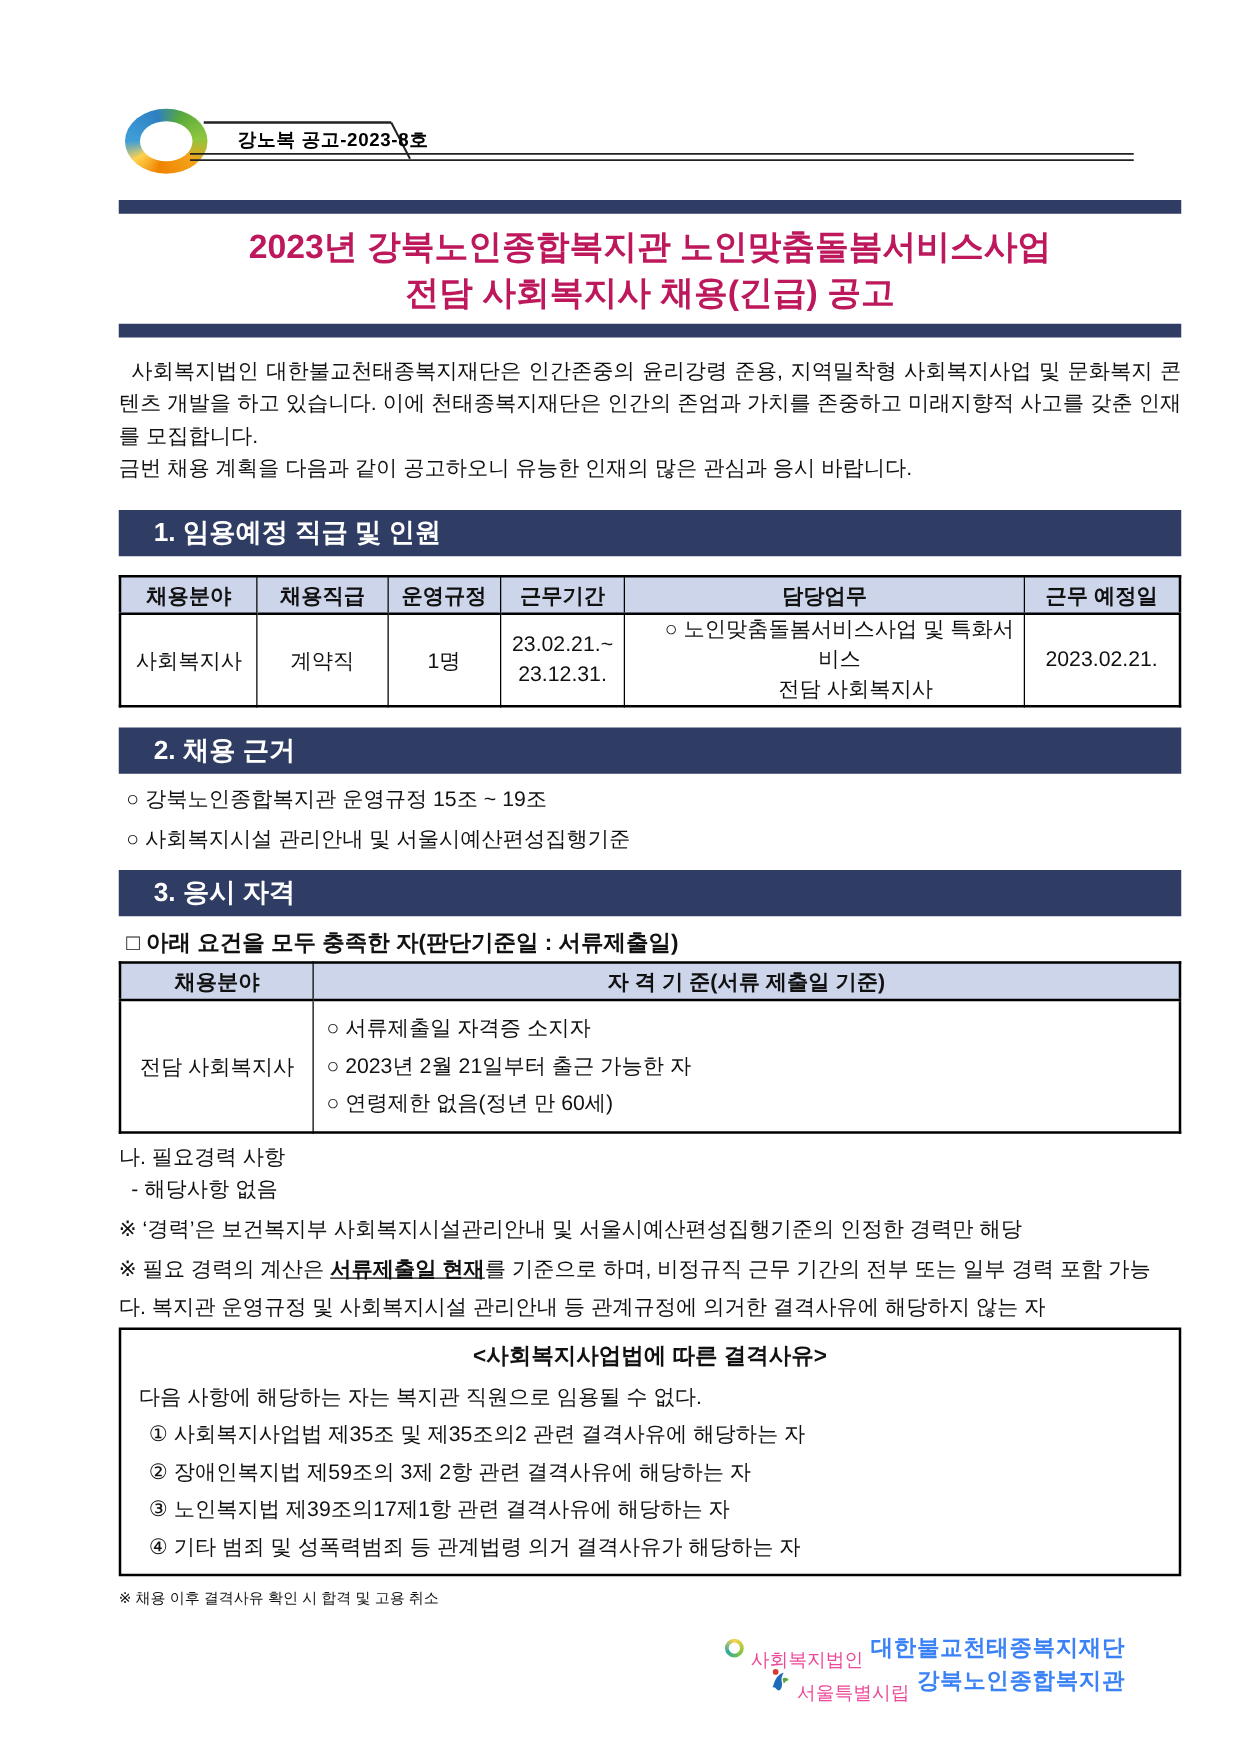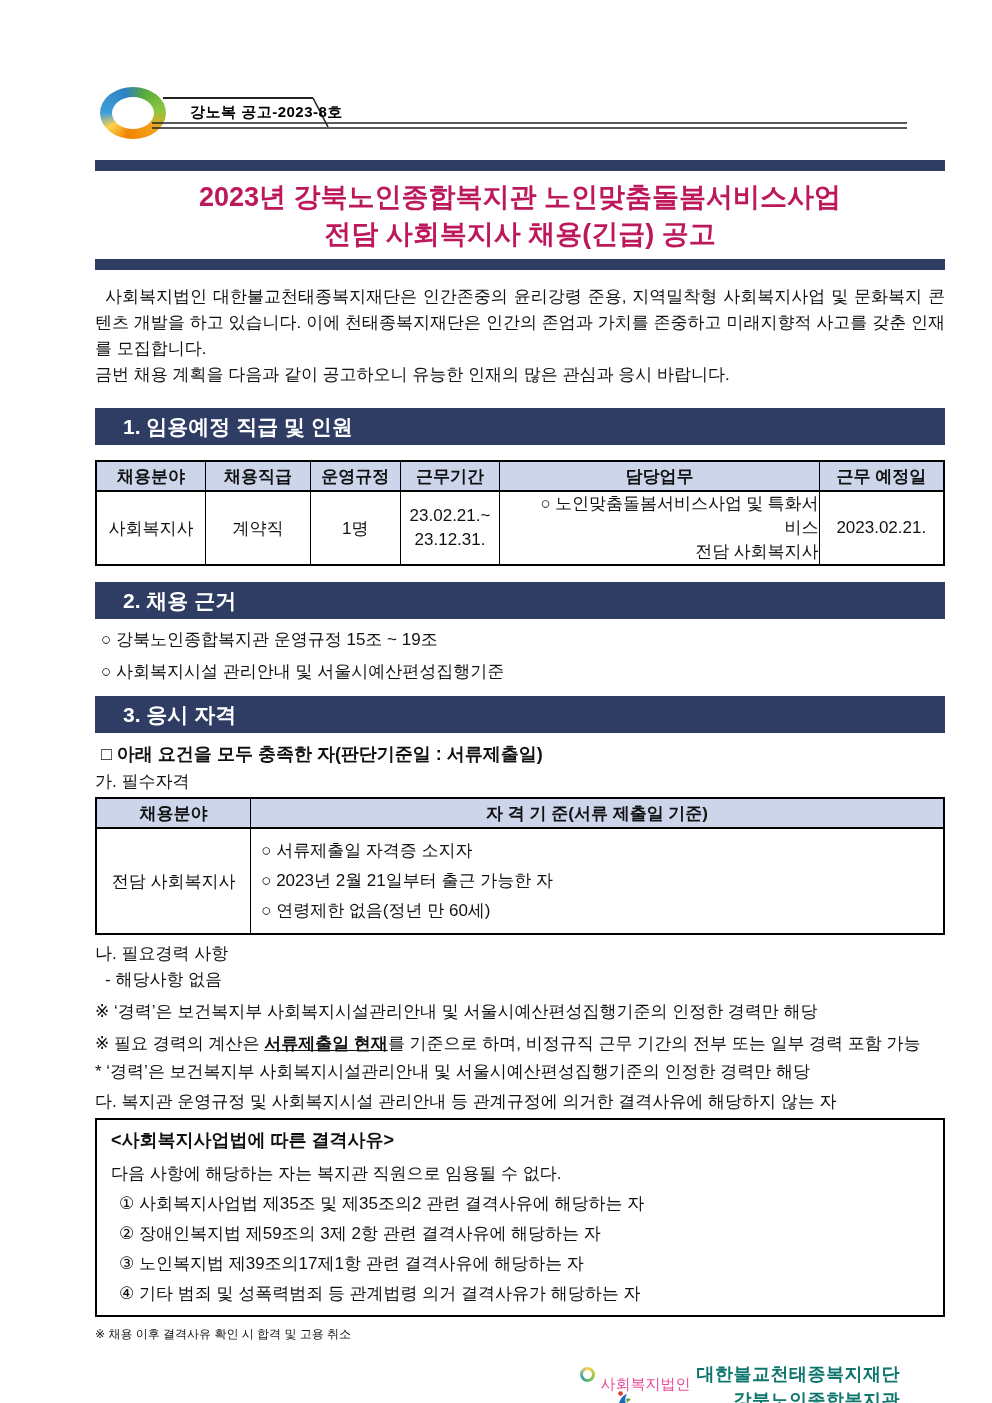--- a/index.html
+++ b/index.html
@@ -48,21 +48,21 @@
   .sec1 { margin-top:20px; } .sec2 { margin-top:16px; } .sec3 { margin-top:8px; }
 
   
   table { border-collapse:collapse; width:100%; }
   .t1 { margin-top:15px; border:2px solid #000; }
   .t1 th {
     border:1px solid #000; border-bottom:2px solid #000;
     background:#ccd5ea; font-size:17px; font-weight:bold; height:30px;
   }
   .t1 td { border:1px solid #000; font-size:17px; height:56px; text-align:center; }
-  .t1 td.duty { text-align:right; padding-left:24px;font-family:Liberation Serif, serif; }
+  .t1 td.duty { text-align:center; padding-left:24px; }
   .duty-l2 { padding-left:26px; }
   .cell-line { line-height:24px; }
 
   .t2 { margin-top:2px; border:2px solid #000; }
   .t2 th {
     border:1px solid #000; border-bottom:2px solid #000;
     background:#ccd5ea; font-size:17px; font-weight:bold; height:30px;
   }
   .t2 td { border:1px solid #000; font-size:17px; padding:7px 0; }
   .t2 td.qfield { text-align:center; }
@@ -78,31 +78,31 @@
   .sub-head { margin-top:2px; font-size:17px; line-height:26px; }
   .sub-b { margin-top:6px; }
   .sub-b-item { font-size:17px; line-height:25px; padding-left:10px; }
   .note { font-size:17px; line-height:25px; }
   .note1 { margin-top:7px; } .note2 { margin-top:7px; } .note3 { margin-top:3px; }
   .sub-c { margin-top:5px; font-size:17px; line-height:25px; }
   .emph { font-weight:bold; text-decoration:underline; }
 
   
   .dq-box { margin-top:4px; border:2px solid #000; padding:8px 14px 10px; }
-  .dq-title { text-align:left; font-weight:bold; font-size:18px; line-height:24px; }
+  .dq-title { text-align:center; font-weight:bold; font-size:18px; line-height:24px; }
   .dq-intro { margin-top:10px; font-size:17px; line-height:23px; }
   .dq-item { margin-top:7px; font-size:17px; line-height:23px; padding-left:8px; }
 
   .note4 { margin-top:5px; font-size:12px; line-height:25px; }
 
   
   .footer { margin-top:14px; display:flex; flex-direction:column; align-items:flex-end; padding-right:45px; }
   .f-row { display:flex; align-items:center; gap:6px; height:26px; }
   .f-type { font-size:15px; color:#ec4899;margin-top:20px; }
-  .f-name { font-size:18px; font-weight:bold; color:#0f766e; letter-spacing:0.5px; }
+  .f-name { font-size:18px; font-weight:bold; color:#3b82f6; letter-spacing:0.5px; }
   .ring-icon {
     width:15px; height:15px; border-radius:50%;
     background:conic-gradient(from 0deg,#ffd24d,#8dc63f 120deg,#2ea8a0 240deg,#ffd24d 360deg);
     position:relative;
   }
   .ring-icon::after { content:""; position:absolute; inset:3px; background:#fff; border-radius:50%; }
 </style>
 </head>
 <body>
 
@@ -170,21 +170,20 @@
   </table>
 
   <div class="sec-bar sec2">2. 채용 근거</div>
   <div class="s2-items">
     <div>○ 강북노인종합복지관 운영규정 15조 ~ 19조</div>
     <div>○ 사회복지시설 관리안내 및 서울시예산편성집행기준</div>
   </div>
 
   <div class="sec-bar sec3">3. 응시 자격</div>
   <div class="req-line">□ 아래 요건을 모두 충족한 자(판단기준일 : 서류제출일)</div>
-  <div class="sub-head">가. 필수자격</div>
 
   <table class="t2">
     <colgroup>
         <col style="width:155px">
         <col style="width:695px">
       </colgroup>
     <thead>
       <tr>
         <th>채용분야</th>
         <th>자 격 기 준(서류 제출일 기준)</th>
@@ -199,21 +198,20 @@
           <div class="qcrit-line">○ 연령제한 없음(정년 만 60세)</div>
         </td>
       </tr>
     </tbody>
   </table>
 
   <div class="sub-head sub-b">나. 필요경력 사항</div>
   <div class="sub-b-item">- 해당사항 없음</div>
   <div class="note note1">※ ‘경력’은 보건복지부 사회복지시설관리안내 및 서울시예산편성집행기준의 인정한 경력만 해당</div>
   <div class="note note2"><span>※ 필요 경력의 계산은 </span><span class="emph">서류제출일 현재</span><span>를 기준으로 하며, 비정규직 근무 기간의 전부 또는 일부 경력 포함 가능</span></div>
-  <div class="note note3">* ‘경력’은 보건복지부 사회복지시설관리안내 및 서울시예산편성집행기준의 인정한 경력만 해당</div>
   <div class="sub-c">다. 복지관 운영규정 및 사회복지시설 관리안내 등 관계규정에 의거한 결격사유에 해당하지 않는 자</div>
 
   <div class="dq-box">
     <div class="dq-title">&lt;사회복지사업법에 따른 결격사유&gt;</div>
     <div class="dq-intro">다음 사항에 해당하는 자는 복지관 직원으로 임용될 수 없다.</div>
     <div class="dq-item">① 사회복지사업법 제35조 및 제35조의2 관련 결격사유에 해당하는 자</div>
     <div class="dq-item">② 장애인복지법 제59조의 3제 2항 관련 결격사유에 해당하는 자</div>
     <div class="dq-item">③ 노인복지법 제39조의17제1항 관련 결격사유에 해당하는 자</div>
     <div class="dq-item">④ 기타 범죄 및 성폭력범죄 등 관계법령 의거 결격사유가 해당하는 자</div>
   </div>

